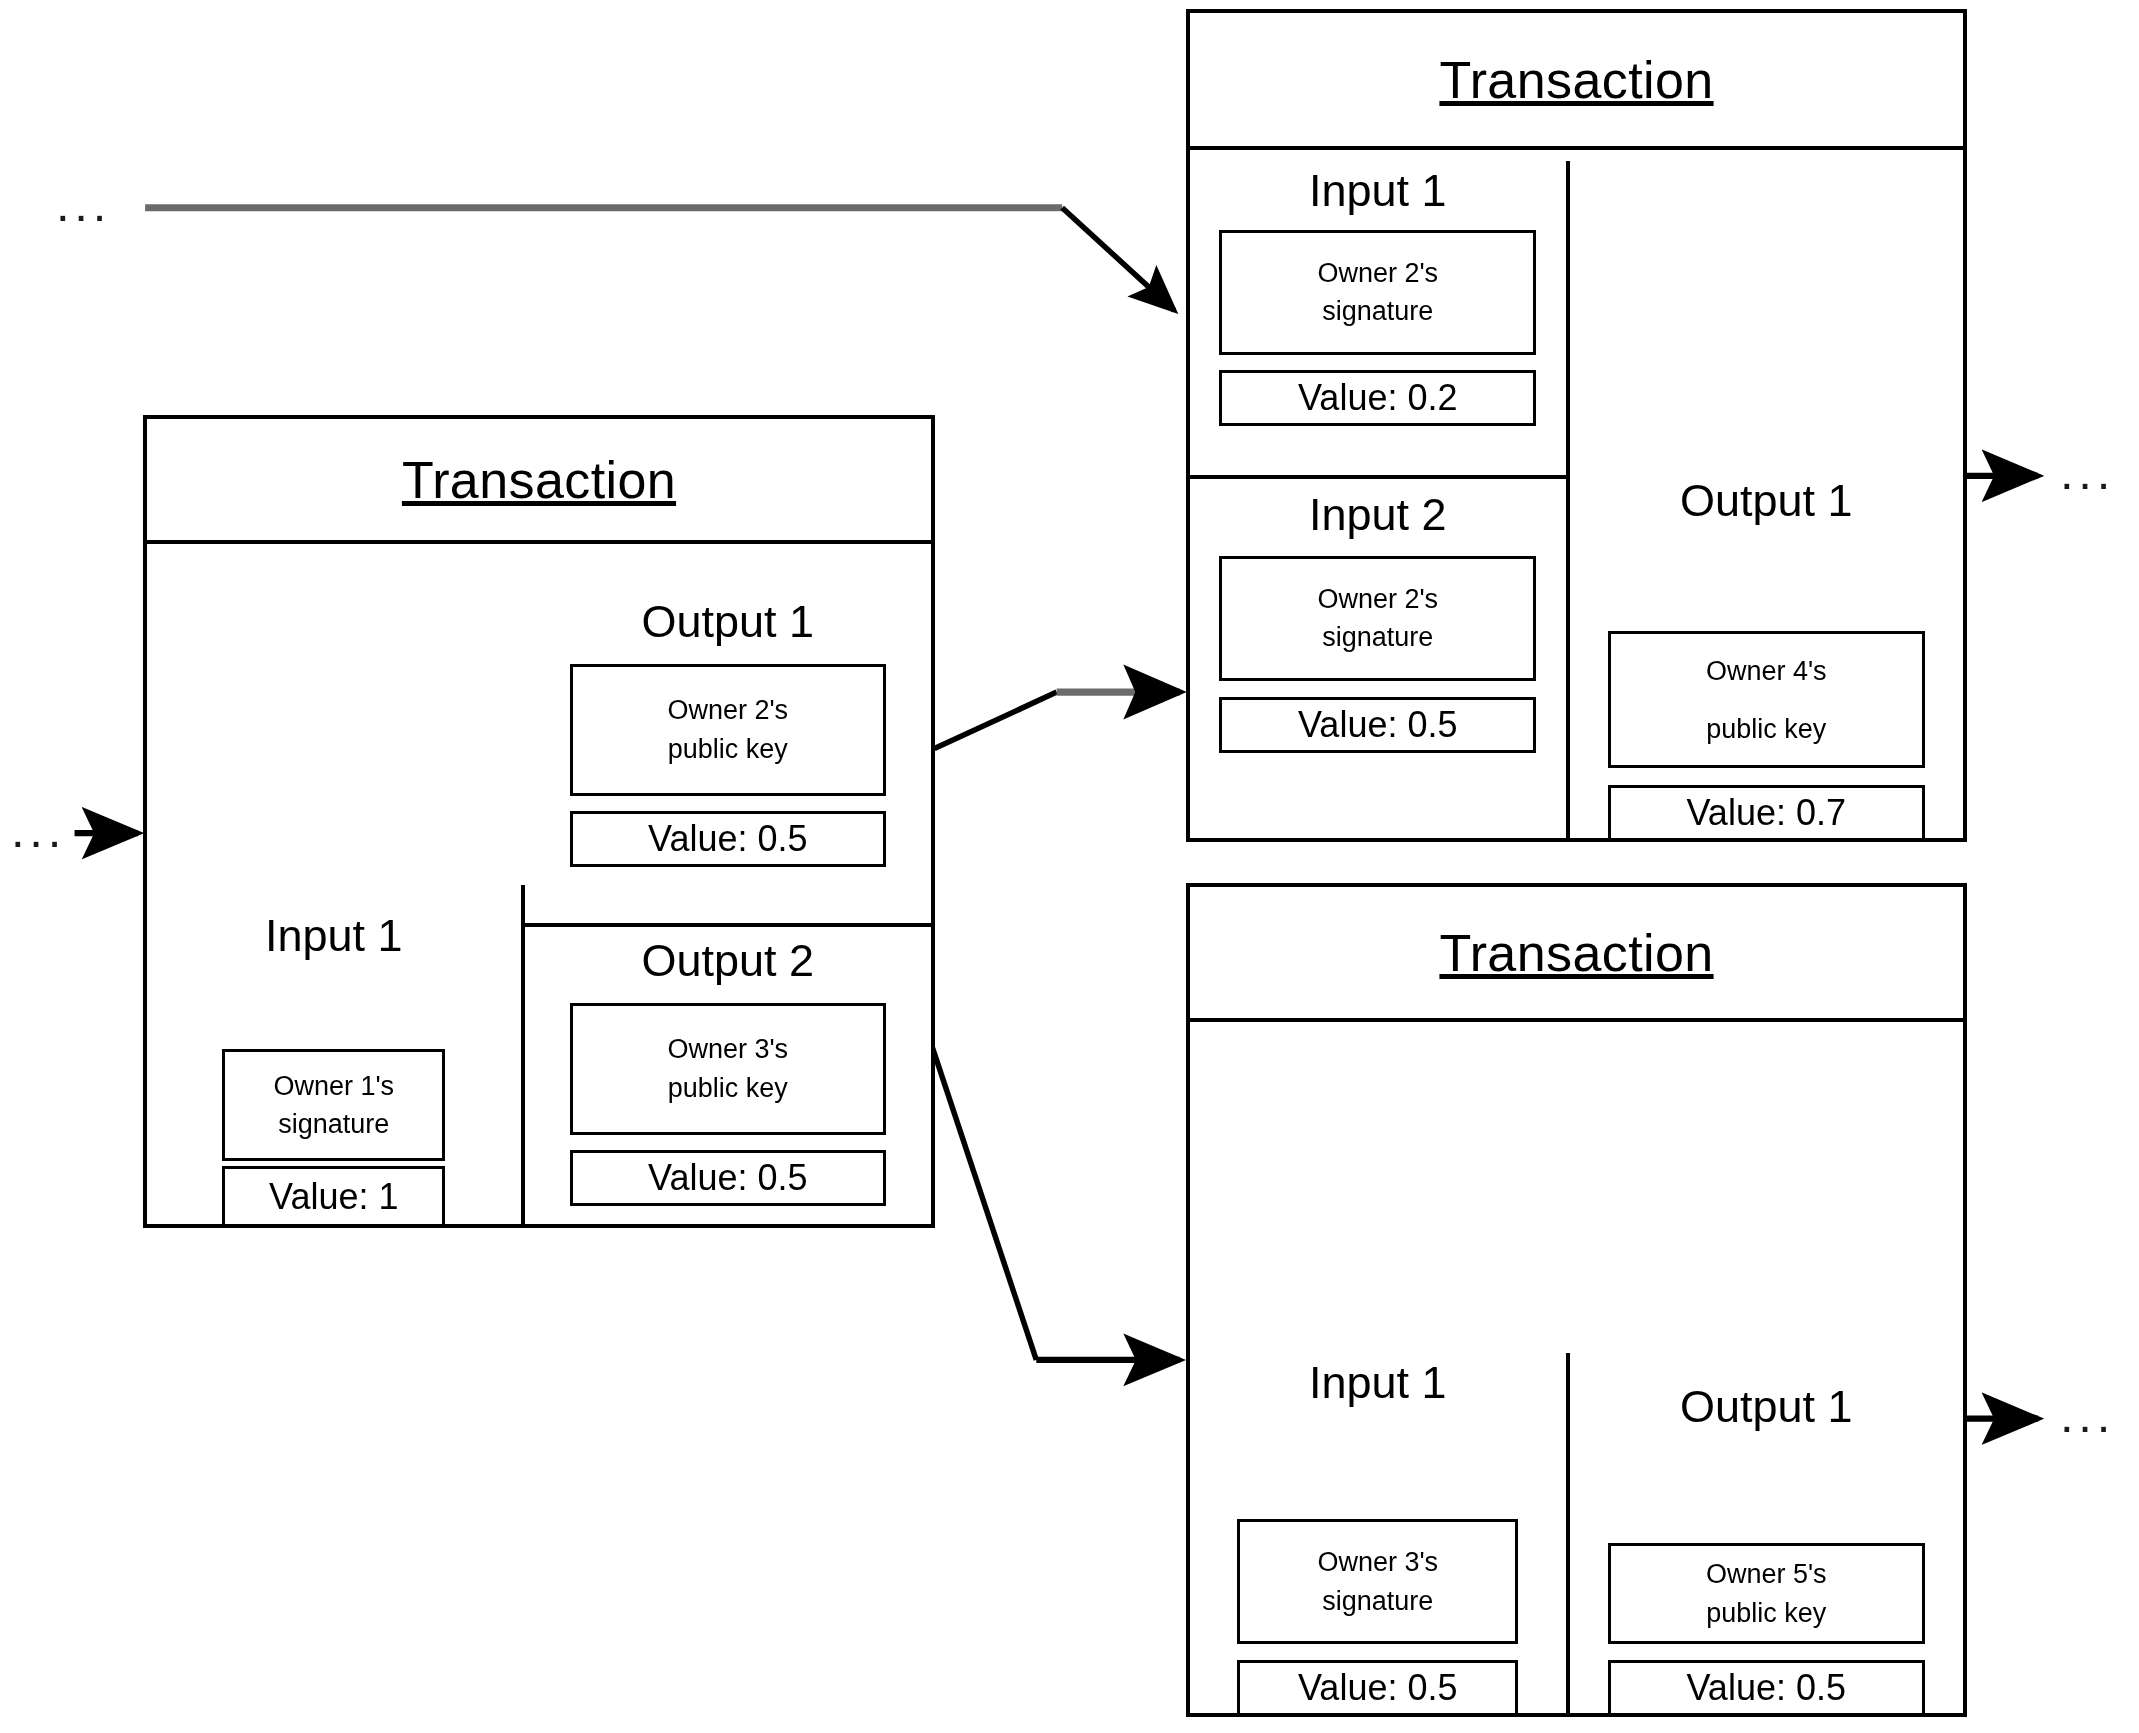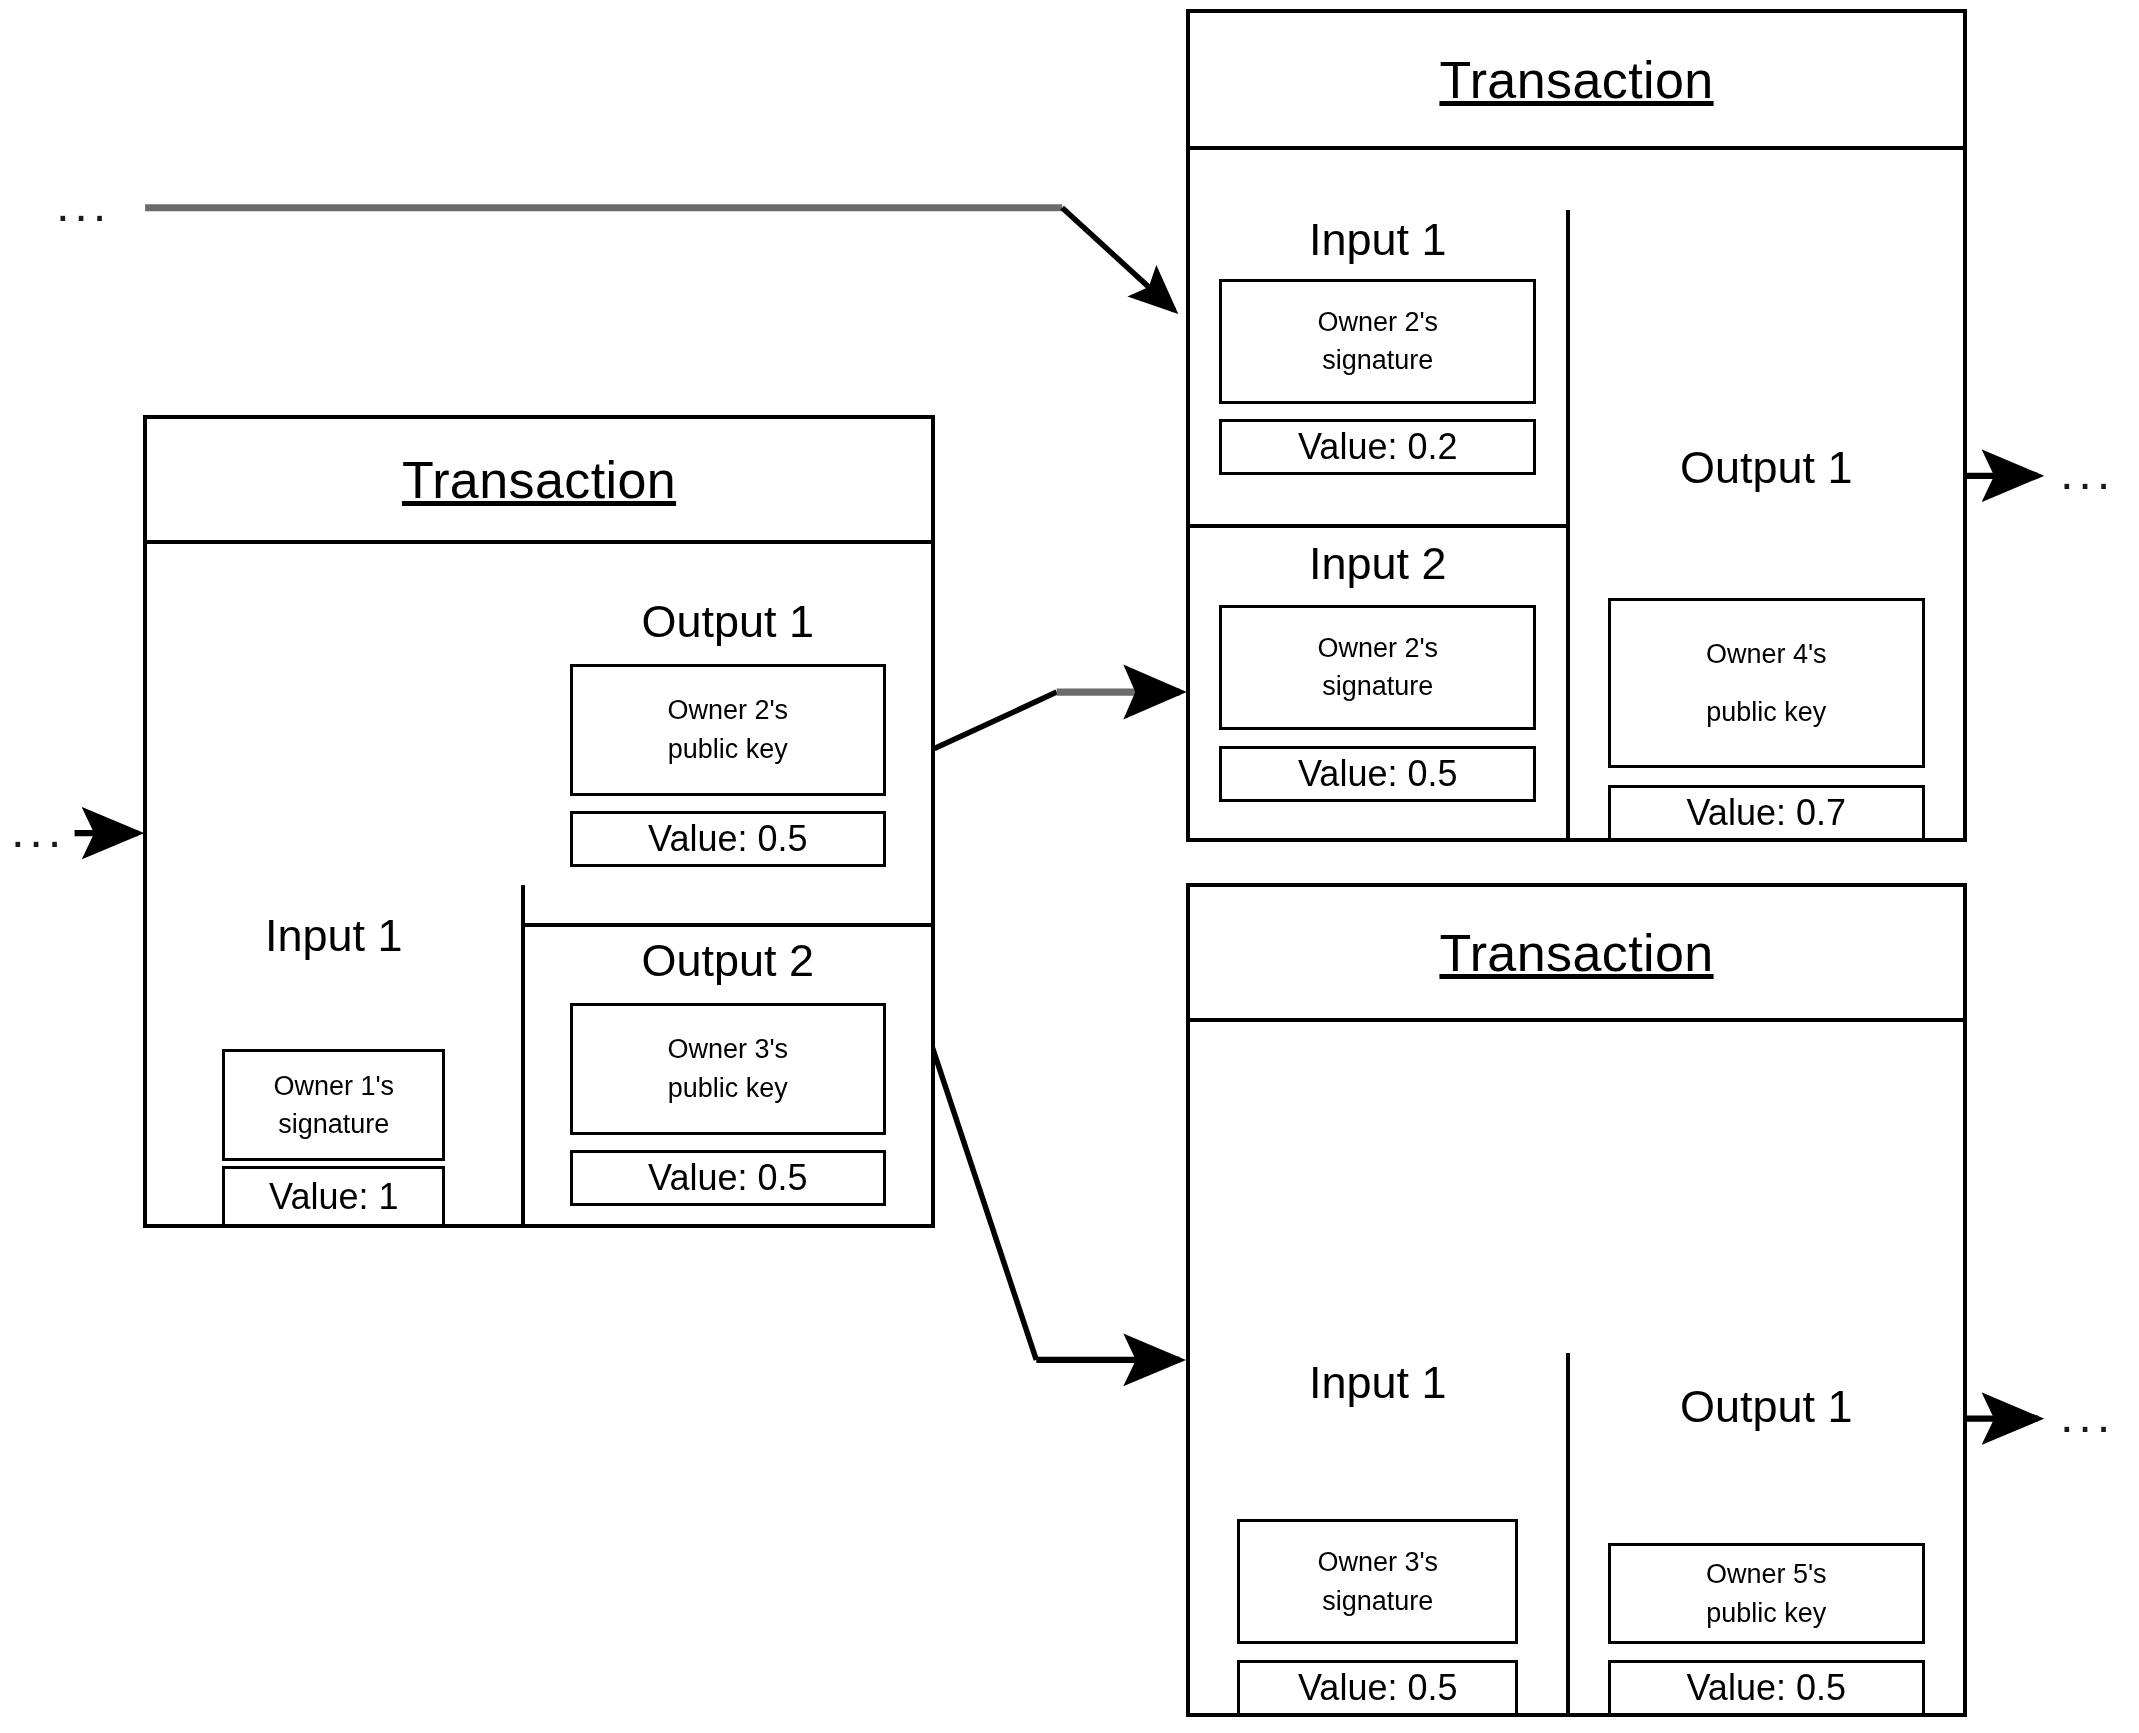--- a/index.html
+++ b/index.html
@@ -233,37 +233,37 @@
           <span class="section-label">Input 1</span>
           <div class="cell" style="width:317px; height:125px; margin-top:17px;">
             <span class="cell-key">Owner 2's</span>
             <span class="cell-key">signature</span>
           </div>
           <div class="cell" style="width:317px; height:56px; margin-top:15.7px;">
             <span class="cell-value">Value: 0.2</span>
           </div>
         </div>
 
-        <div class="section" style="height:313px; padding-top:12.5px;">
+        <div class="section" style="height:362px; padding-top:12.5px;">
           <span class="section-label">Input 2</span>
           <div class="cell" style="width:317px; height:125px; margin-top:19px;">
             <span class="cell-key">Owner 2's</span>
             <span class="cell-key">signature</span>
           </div>
           <div class="cell" style="width:317px; height:56px; margin-top:15.7px;">
             <span class="cell-value">Value: 0.5</span>
           </div>
         </div>
 
       </div>
 
       <div class="col" style="width:395px;">
         <div class="section" style="height:100%; padding-top:6.3px;">
           <span class="section-label">Output 1</span>
-          <div class="cell" style="width:317px; height:170px; margin-top:108px;gap:20px;">
+          <div class="cell" style="width:317px; height:137px; margin-top:108px;gap:20px;">
             <span class="cell-key">Owner 4's</span>
             <span class="cell-key">public key</span>
           </div>
           <div class="cell" style="width:317px; height:56px; margin-top:17px;">
             <span class="cell-value">Value: 0.7</span>
           </div>
         </div>
       </div>
 
     </div>

